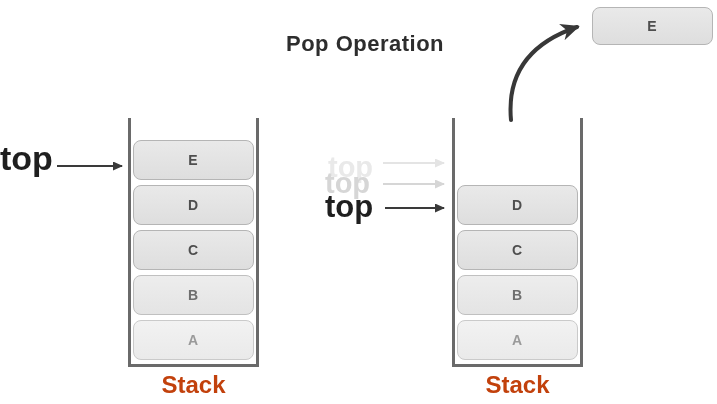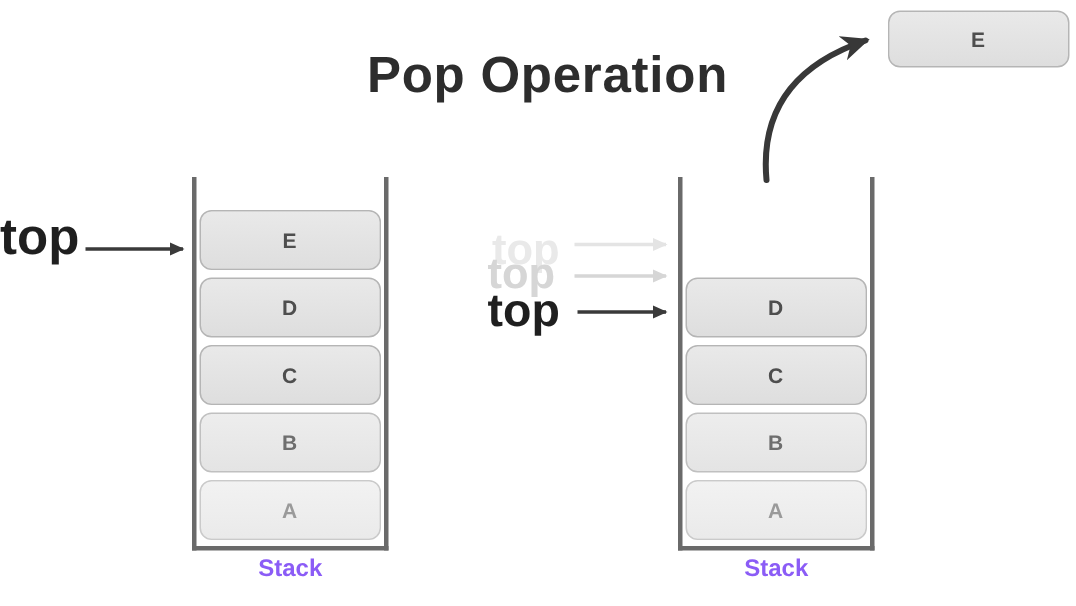--- a/index.html
+++ b/index.html
@@ -2,42 +2,42 @@
 <html><head>
 <meta charset="utf-8">
 <style>
   html,body{margin:0;padding:0;background:#fff;}
   #canvas{
     position:relative;width:717px;height:404px;background:#fff;overflow:hidden;
     font-family:"Liberation Sans",sans-serif;
   }
   .title{
     position:absolute;left:130px;top:31px;width:470px;text-align:center;
-    font-size:34px;font-weight:700;color:#2d2d2d;letter-spacing:.5px;
+    font-size:22px;font-weight:700;color:#2d2d2d;letter-spacing:.5px;
   }
   .stack{
     position:absolute;top:118px;width:131px;height:249px;box-sizing:border-box;
     border-left:3px solid #6a6a6a;border-right:3px solid #6a6a6a;border-bottom:3px solid #6a6a6a;
     display:flex;flex-direction:column;align-items:center;gap:5px;
   }
   .stack.left{left:128px;padding-top:22px;}
   .stack.right{left:452px;padding-top:67px;}
   .cell{
     width:121px;height:40px;box-sizing:border-box;flex:0 0 auto;
     border:1.5px solid #b5b5b5;border-radius:8px;
     background:linear-gradient(180deg,#e9e9e9,#dedede);
     display:flex;align-items:center;justify-content:center;
     font-size:14px;font-weight:700;color:#4e4e4e;letter-spacing:1px;
   }
   .cell.dim-b{background:linear-gradient(180deg,#ededed,#e4e4e4);border-color:#c0c0c0;color:#6e6e6e;}
   .cell.dim-a{background:linear-gradient(180deg,#f2f2f2,#eaeaea);border-color:#cacaca;color:#9a9a9a;}
   .popped{position:absolute;left:592px;top:7px;width:121px;height:38px;}
   .stack-label{
     position:absolute;top:371px;width:131px;text-align:center;
-    font-size:16px;font-weight:700;color:#8b5cf6;
+    font-size:24px;font-weight:700;color:#c2410c;
   }
   .stack-label.left{left:128px;}
   .stack-label.right{left:452px;}
   .pointer-label{position:absolute;font-weight:700;color:#1f1f1f;line-height:1;}
   .pointer-label.main-left{left:0px;top:141px;font-size:34px;}
   .pointer-label.main-right{left:325px;top:191px;font-size:31px;}
   .pointer-label.ghost1{left:328px;top:153px;font-size:29px;color:#e9e9e9;}
   .pointer-label.ghost2{left:325px;top:169px;font-size:29px;color:#d6d6d6;}
   svg.overlay{position:absolute;left:0;top:0;pointer-events:none;}
 </style>

